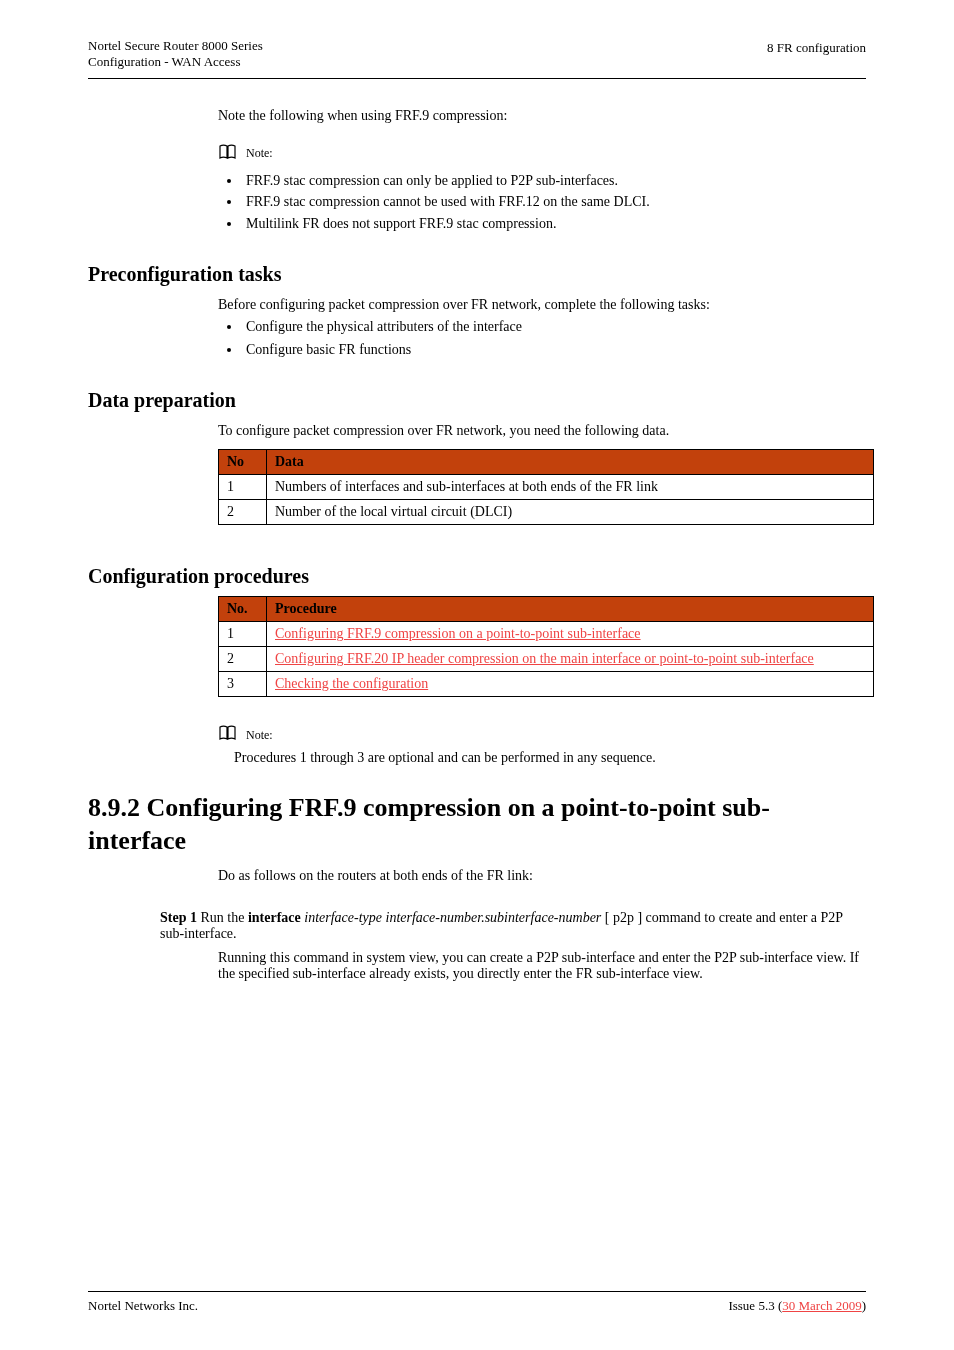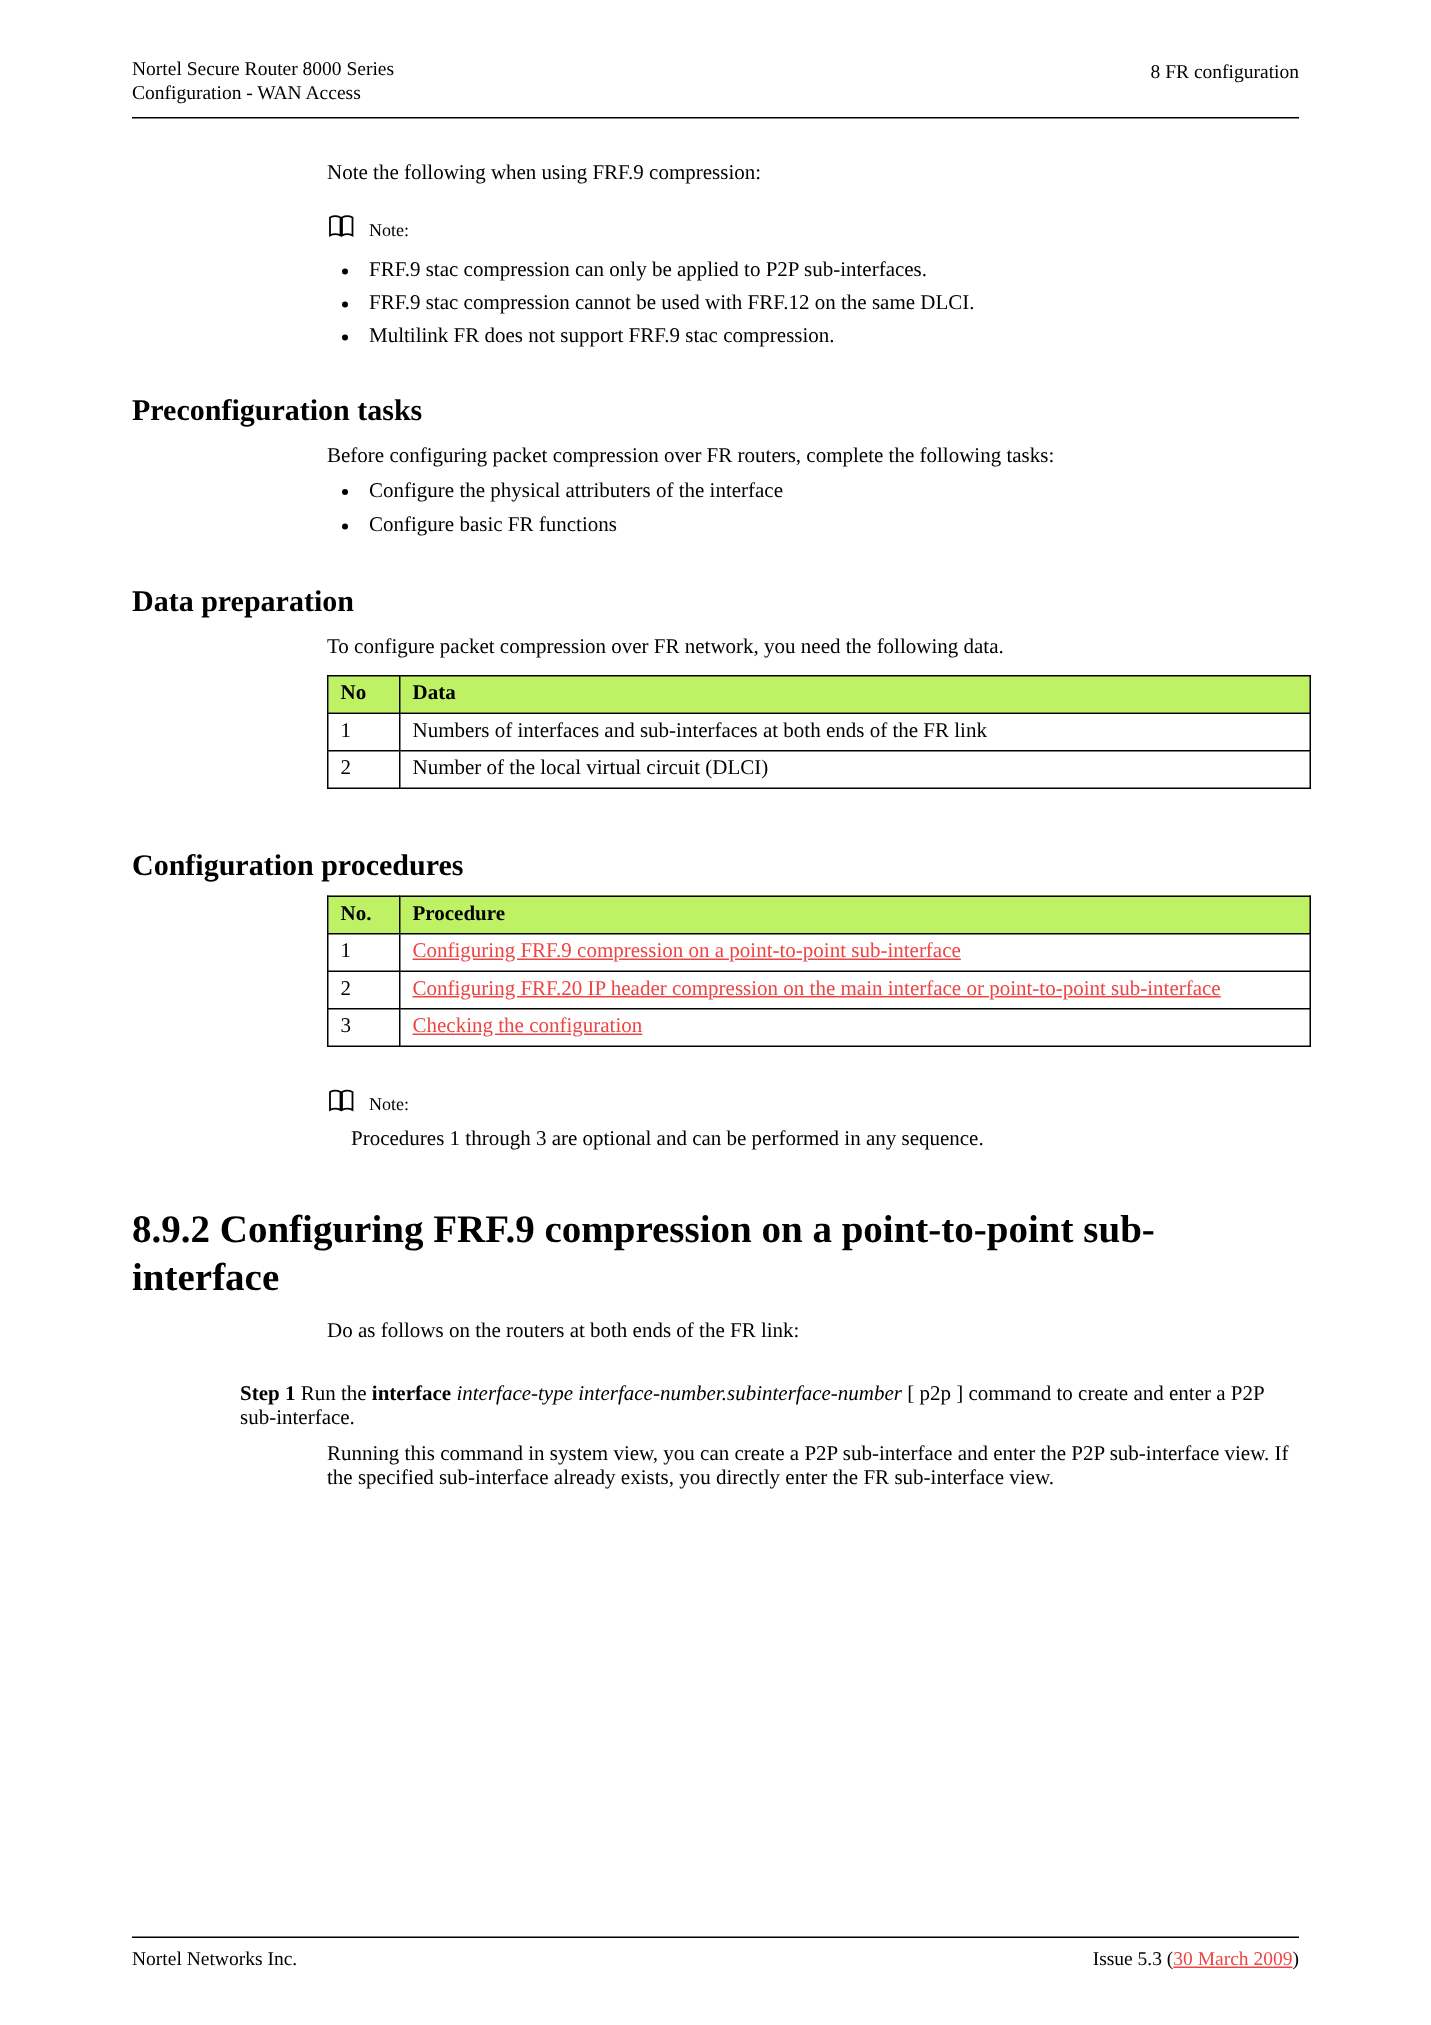--- a/index.html
+++ b/index.html
@@ -81,40 +81,40 @@
       width: 656px;
       font-size: 14px;
     }
     table.doc-table th, table.doc-table td {
       border: 1px solid #000;
       padding: 4px 8px;
       text-align: left;
       vertical-align: top;
     }
     table.doc-table th {
-      background: #bef264;
+      background: #c2410c;
       font-family: 'Book Antiqua', Palatino, Georgia, serif;
       font-weight: bold;
     }
     table.doc-table .col-no { width: 48px; }
     .proc-note {
       margin-left: 130px;
       margin-top: 28px;
     }
     .proc-note-text {
       font-size: 14px;
       margin-top: 4px;
       margin-left: 16px;
       line-height: 1.35;
     }
     .h2 {
       font-family: 'Book Antiqua', Palatino, Georgia, serif;
       font-weight: bold;
       font-size: 26px;
-      margin-top: 34px;
+      margin-top: 24px;
       line-height: 1.25;
     }
     .step-text {
       font-size: 14px;
       margin-left: 72px;
       margin-top: 24px;
     }
     .step-label { font-weight: bold; font-family: 'Book Antiqua', Palatino, Georgia, serif; }
     .cmd { font-weight: bold; }
     .cmd-arg { font-style: italic; font-weight: normal; }
@@ -169,21 +169,21 @@
     </span>
     <span class="note-label">Note:</span>
     <ul class="note-list">
       <li>FRF.9 stac compression can only be applied to P2P sub-interfaces.</li>
       <li>FRF.9 stac compression cannot be used with FRF.12 on the same DLCI.</li>
       <li>Multilink FR does not support FRF.9 stac compression.</li>
     </ul>
   </div>
 
   <div class="h3">Preconfiguration tasks</div>
-  <div class="para">Before configuring packet compression over FR routers, complete the following tasks:</div>
+  <div class="para">Before configuring packet compression over FR network, complete the following tasks:</div>
   <ul class="bullet-list">
     <li>Configure the physical attributers of the interface</li>
     <li>Configure basic FR functions</li>
   </ul>
 
   <div class="h3">Data preparation</div>
   <div class="para">To configure packet compression over FR network, you need the following data.</div>
   <table class="doc-table">
     <thead>
       <tr>

